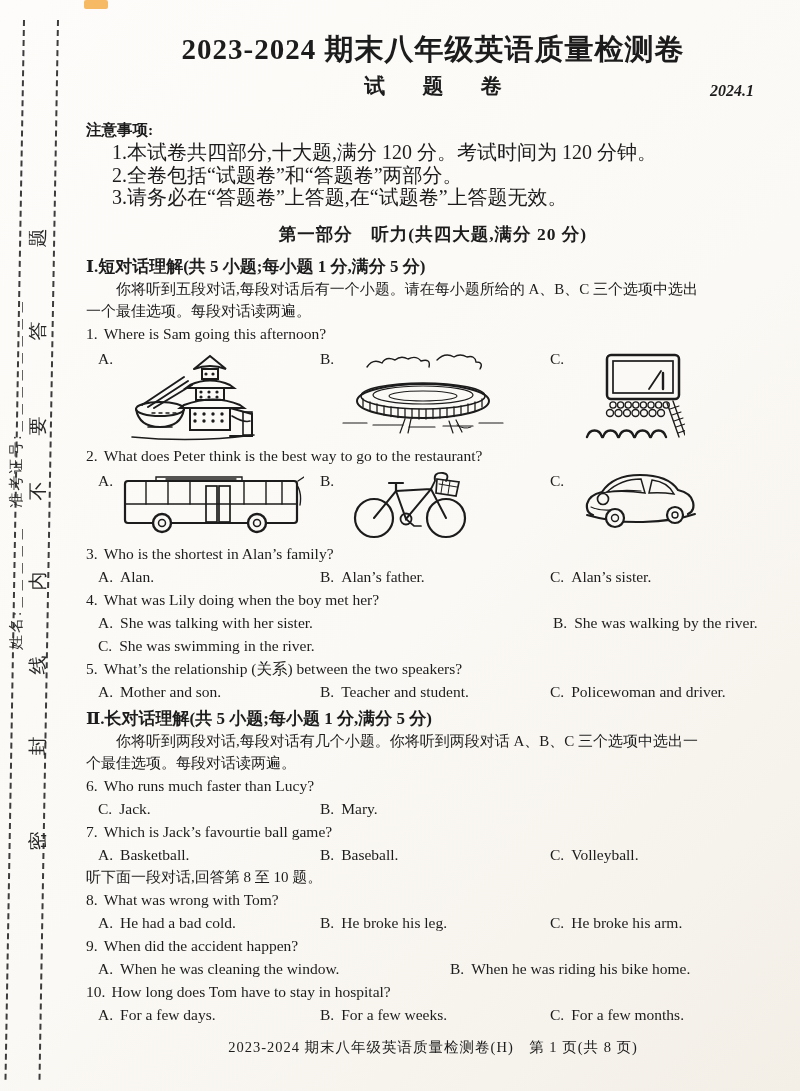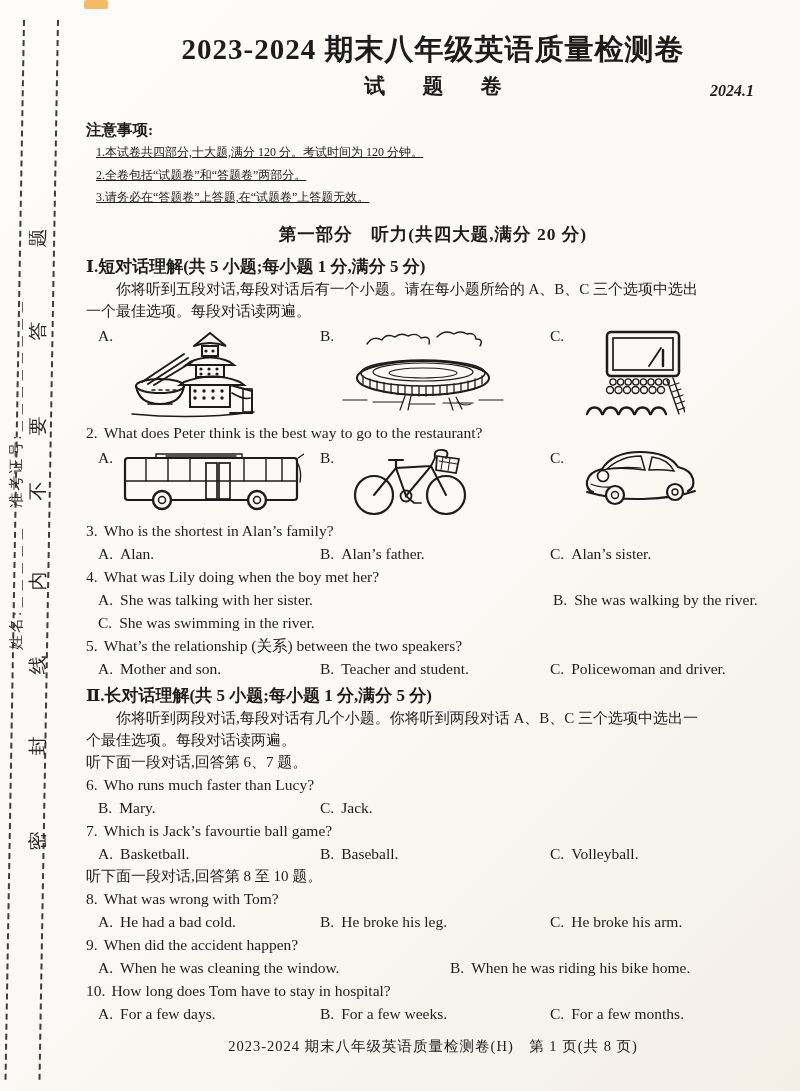--- a/index.html
+++ b/index.html
@@ -22,21 +22,21 @@
               white-space:nowrap; }
   .hl-mark { position:absolute; left:84px; top:0; width:24px; height:9px;
              background:#f5a93f; opacity:.8; border-radius:2px; }
   
   .content { position:absolute; left:86px; top:20px; width:694px; }
   .title { font-size:29px; font-weight:700; text-align:center; margin:10px 0 0; letter-spacing:1px; }
   .subrow { position:relative; height:38px; margin-top:2px; }
   .subtitle { text-align:center; font-size:21px; font-weight:700; letter-spacing:16px; padding-left:16px; }
   .date { position:absolute; right:26px; top:10px; font-size:16px; font-weight:700; font-style:italic; }
   .notice-h { font-weight:700; font-size:15.5px; margin:10px 0 0; }
-  .note { margin:0 0 0 10px; font-size:12px; line-height:22.5px;text-decoration:underline; }
+  .note { margin:0 0 0 26px; font-size:20px; line-height:22.5px; }
   .part-h { text-align:center; font-size:17.5px; font-weight:700; margin:13px 0 0; letter-spacing:1px; }
   .sec-h { font-weight:700; font-size:17px; margin:9px 0 0; }
   .sec-h.tight { margin-top:4px; }
   .instr { margin:0; font-size:15px; line-height:22px; }
   .indent { text-indent:2em; }
   .q { margin:0; font-size:15.5px; line-height:23px; }
   .qn { margin-right:6px; }
   .row3 { display:grid; grid-template-columns:222px 230px 1fr; padding-left:12px;
           font-size:15.5px; line-height:23px; }
   .row2 { display:grid; padding-left:12px; font-size:15.5px; line-height:23px; }
@@ -77,20 +77,21 @@
     <p class="notice-h">注意事项:</p>
     <p class="note">1.本试卷共四部分,十大题,满分 120 分。考试时间为 120 分钟。</p>
     <p class="note">2.全卷包括“试题卷”和“答题卷”两部分。</p>
     <p class="note">3.请务必在“答题卷”上答题,在“试题卷”上答题无效。</p>
 
     <p class="part-h">第一部分　听力(共四大题,满分 20 分)</p>
     <p class="sec-h">Ⅰ.短对话理解(共 5 小题;每小题 1 分,满分 5 分)</p>
     <p class="instr indent">你将听到五段对话,每段对话后有一个小题。请在每小题所给的 A、B、C 三个选项中选出</p>
     <p class="instr">一个最佳选项。每段对话读两遍。</p>
 
+    <p class="q"><span class="qn">1.</span><span>Where is Sam going this afternoon?</span></p>
 
     <div class="row3 media">
       <div class="opt-img">
         <span class="ol">A.</span>
         <svg width="135" height="88" viewBox="0 0 135 88" style="margin:6px 0 0 8px">
           <g fill="none" stroke="#1c1c1c" stroke-width="2" stroke-linecap="round">
             <path d="M68 16 l16 -13 l16 13 q-16 -6 -32 0"></path>
             <rect x="76" y="16" width="16" height="10"></rect>
             <path d="M64 32 q20 -9 40 0 l4 3 h-48 z"></path>
             <rect x="70" y="35" width="28" height="12"></rect>
@@ -249,26 +250,25 @@
     <p class="q"><span class="qn">5.</span><span>What’s the relationship (关系) between the two speakers?</span></p>
     <div class="row3">
       <div><span class="ol">A.</span><span>Mother and son.</span></div>
       <div><span class="ol">B.</span><span>Teacher and student.</span></div>
       <div><span class="ol">C.</span><span>Policewoman and driver.</span></div>
     </div>
 
     <p class="sec-h tight">Ⅱ.长对话理解(共 5 小题;每小题 1 分,满分 5 分)</p>
     <p class="instr indent">你将听到两段对话,每段对话有几个小题。你将听到两段对话 A、B、C 三个选项中选出一</p>
     <p class="instr">个最佳选项。每段对话读两遍。</p>
-    <p class="instr">听下面一段对话,回答第 6、7 题。</p>
 
     <p class="q"><span class="qn">6.</span><span>Who runs much faster than Lucy?</span></p>
     <div class="row3">
+      <div><span class="ol">C.</span><span>Jack.</span></div>
       <div><span class="ol">B.</span><span>Mary.</span></div>
-      <div><span class="ol">C.</span><span>Jack.</span></div>
     </div>
 
     <p class="q"><span class="qn">7.</span><span>Which is Jack’s favourtie ball game?</span></p>
     <div class="row3">
       <div><span class="ol">A.</span><span>Basketball.</span></div>
       <div><span class="ol">B.</span><span>Baseball.</span></div>
       <div><span class="ol">C.</span><span>Volleyball.</span></div>
     </div>
 
     <p class="instr">听下面一段对话,回答第 8 至 10 题。</p>

